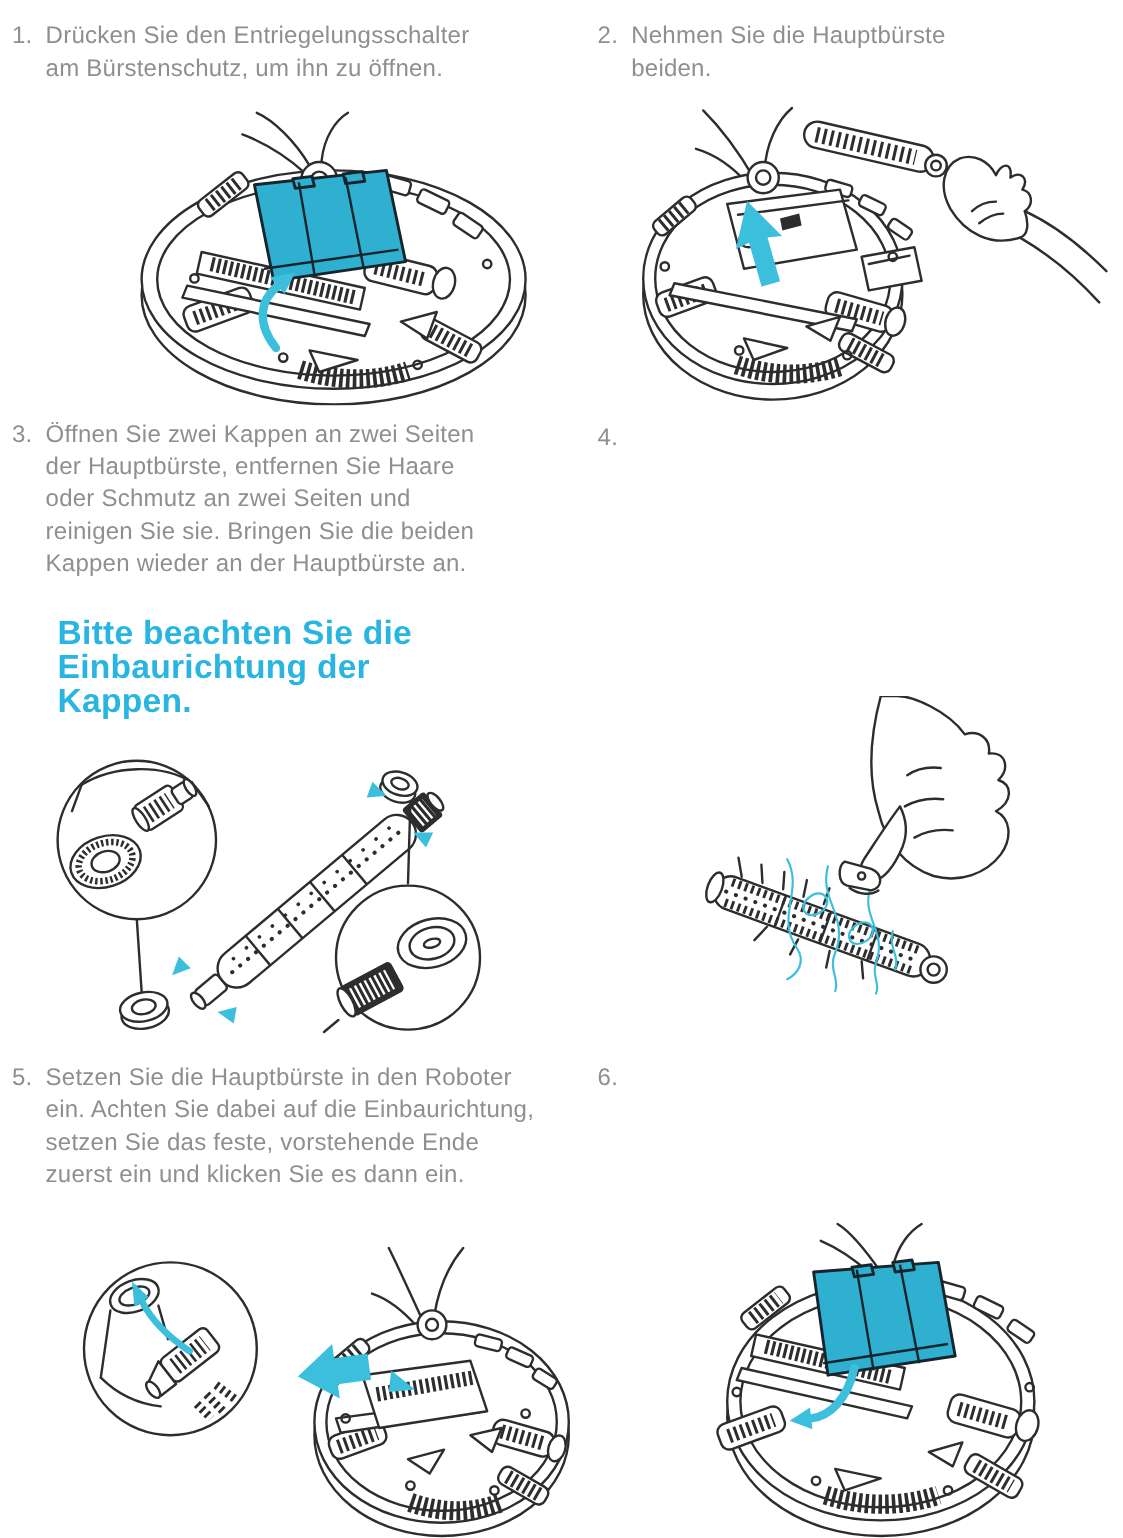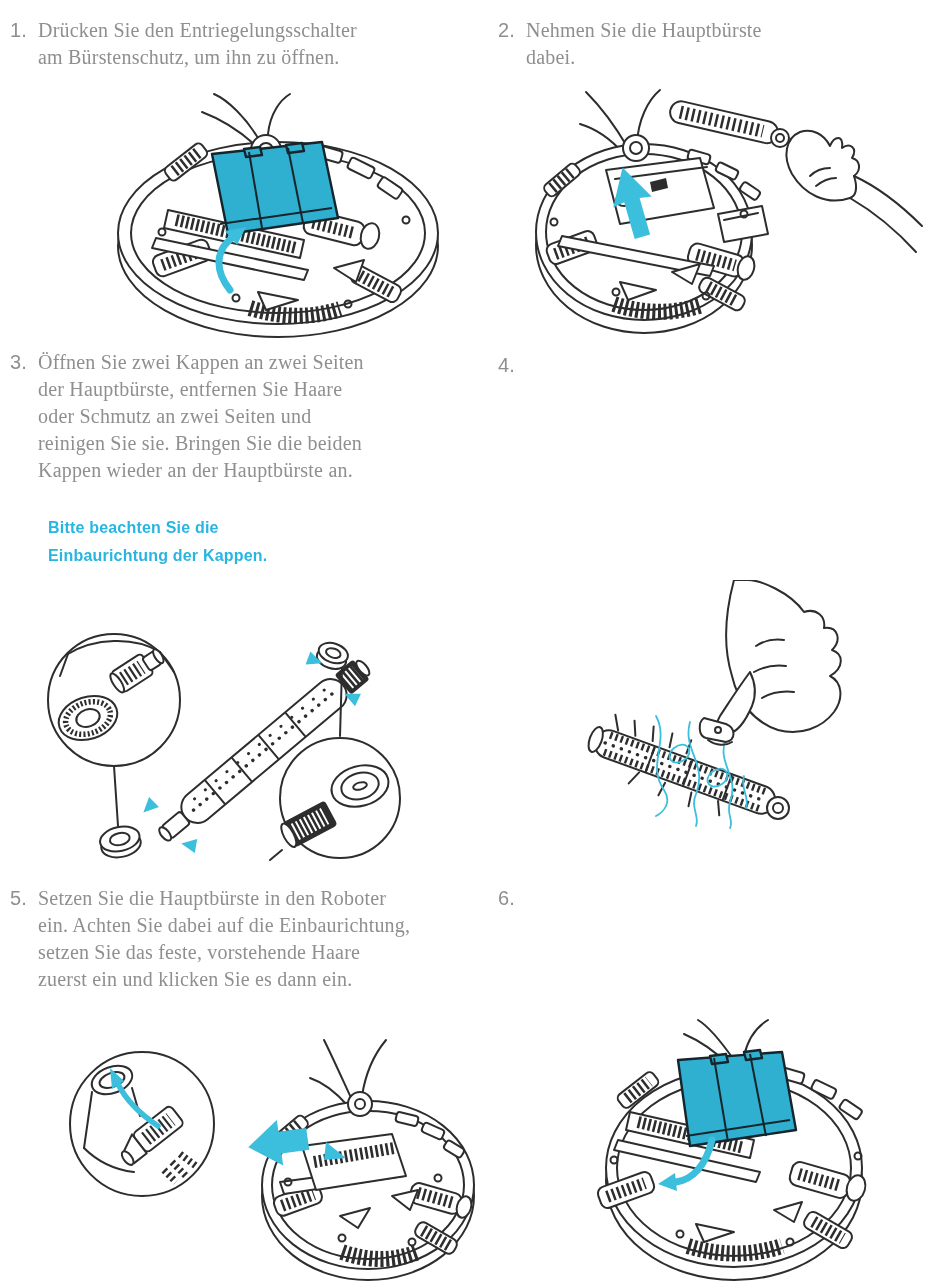--- a/index.html
+++ b/index.html
@@ -5,24 +5,24 @@
   html,body{margin:0;padding:0;background:#fff;}
   .page{
     position:relative;width:936px;height:1282px;background:#fff;overflow:hidden;
     font-family:"Liberation Sans","DejaVu Sans",sans-serif;
   }
   .step{
     position:absolute;display:flex;color:var(--text,#8f8f8f);
     font-size:20px;line-height:27px;letter-spacing:.2px;
   }
   .step .num{width:28px;flex:none;}
-  .step .txt{white-space:pre-line;font-family:Liberation Serif, serif;}
+  .step .txt{white-space:pre-line;}
   .note{
     position:absolute;color:var(--cyan,#29b5e2);font-weight:700;
-    font-size:16px;line-height:28px;white-space:pre-line;letter-spacing:.2px;
+    font-size:28px;line-height:28px;white-space:pre-line;letter-spacing:.2px;
   }
   .illus{position:absolute;}
   
   .k{fill:none;stroke:var(--ink,#2d2d2d);stroke-width:2;stroke-linecap:round;stroke-linejoin:round;}
   .kw{fill:#fff;stroke:var(--ink,#2d2d2d);stroke-width:2;stroke-linecap:round;stroke-linejoin:round;}
   .kd{fill:var(--ink,#2d2d2d);stroke:none;}
   .tread{fill:none;stroke:var(--ink,#2d2d2d);stroke-width:12;stroke-dasharray:2.5 3;}
   .grill{fill:none;stroke:var(--ink,#2d2d2d);stroke-width:16;stroke-dasharray:3 2.6;}
   .chev{fill:none;stroke:var(--ink,#2d2d2d);stroke-width:12;stroke-dasharray:2.6 2.6;}
   .chev2{fill:none;stroke:var(--ink,#2d2d2d);stroke-width:7;stroke-dasharray:2.4 3.2;}
@@ -47,21 +47,21 @@
 
   <div class="step" style="left:10px;top:17px;width:470px">
     <span class="num">1.</span>
     <div class="txt">Drücken Sie den Entriegelungsschalter
 am Bürstenschutz, um ihn zu öffnen.</div>
   </div>
 
   <div class="step" style="left:498px;top:17px;width:430px">
     <span class="num">2.</span>
     <div class="txt">Nehmen Sie die Hauptbürste
-dabei.</div>
+beiden.</div>
   </div>
 
   <div class="step" style="left:10px;top:349px;width:465px">
     <span class="num">3.</span>
     <div class="txt">Öffnen Sie zwei Kappen an zwei Seiten
 der Hauptbürste, entfernen Sie Haare
 oder Schmutz an zwei Seiten und
 reinigen Sie sie. Bringen Sie die beiden
 Kappen wieder an der Hauptbürste an.</div>
   </div>
@@ -69,21 +69,21 @@
 Einbaurichtung der Kappen.</div>
 
   <div class="step" style="left:498px;top:352px;width:435px">
     <span class="num">4.</span>
   </div>
 
   <div class="step" style="left:10px;top:885px;width:530px">
     <span class="num">5.</span>
     <div class="txt">Setzen Sie die Hauptbürste in den Roboter
 ein. Achten Sie dabei auf die Einbaurichtung,
-setzen Sie das feste, vorstehende Haare
+setzen Sie das feste, vorstehende Ende
 zuerst ein und klicken Sie es dann ein.</div>
   </div>
 
   <div class="step" style="left:498px;top:885px;width:430px">
     <span class="num">6.</span>
   </div>
 
   <svg class="illus" style="left:108px;top:92px" width="340" height="246" viewBox="0 0 340 246">
     <g>
       <path class="k" d="M150,46 C138,26 120,8 106,2"></path>

